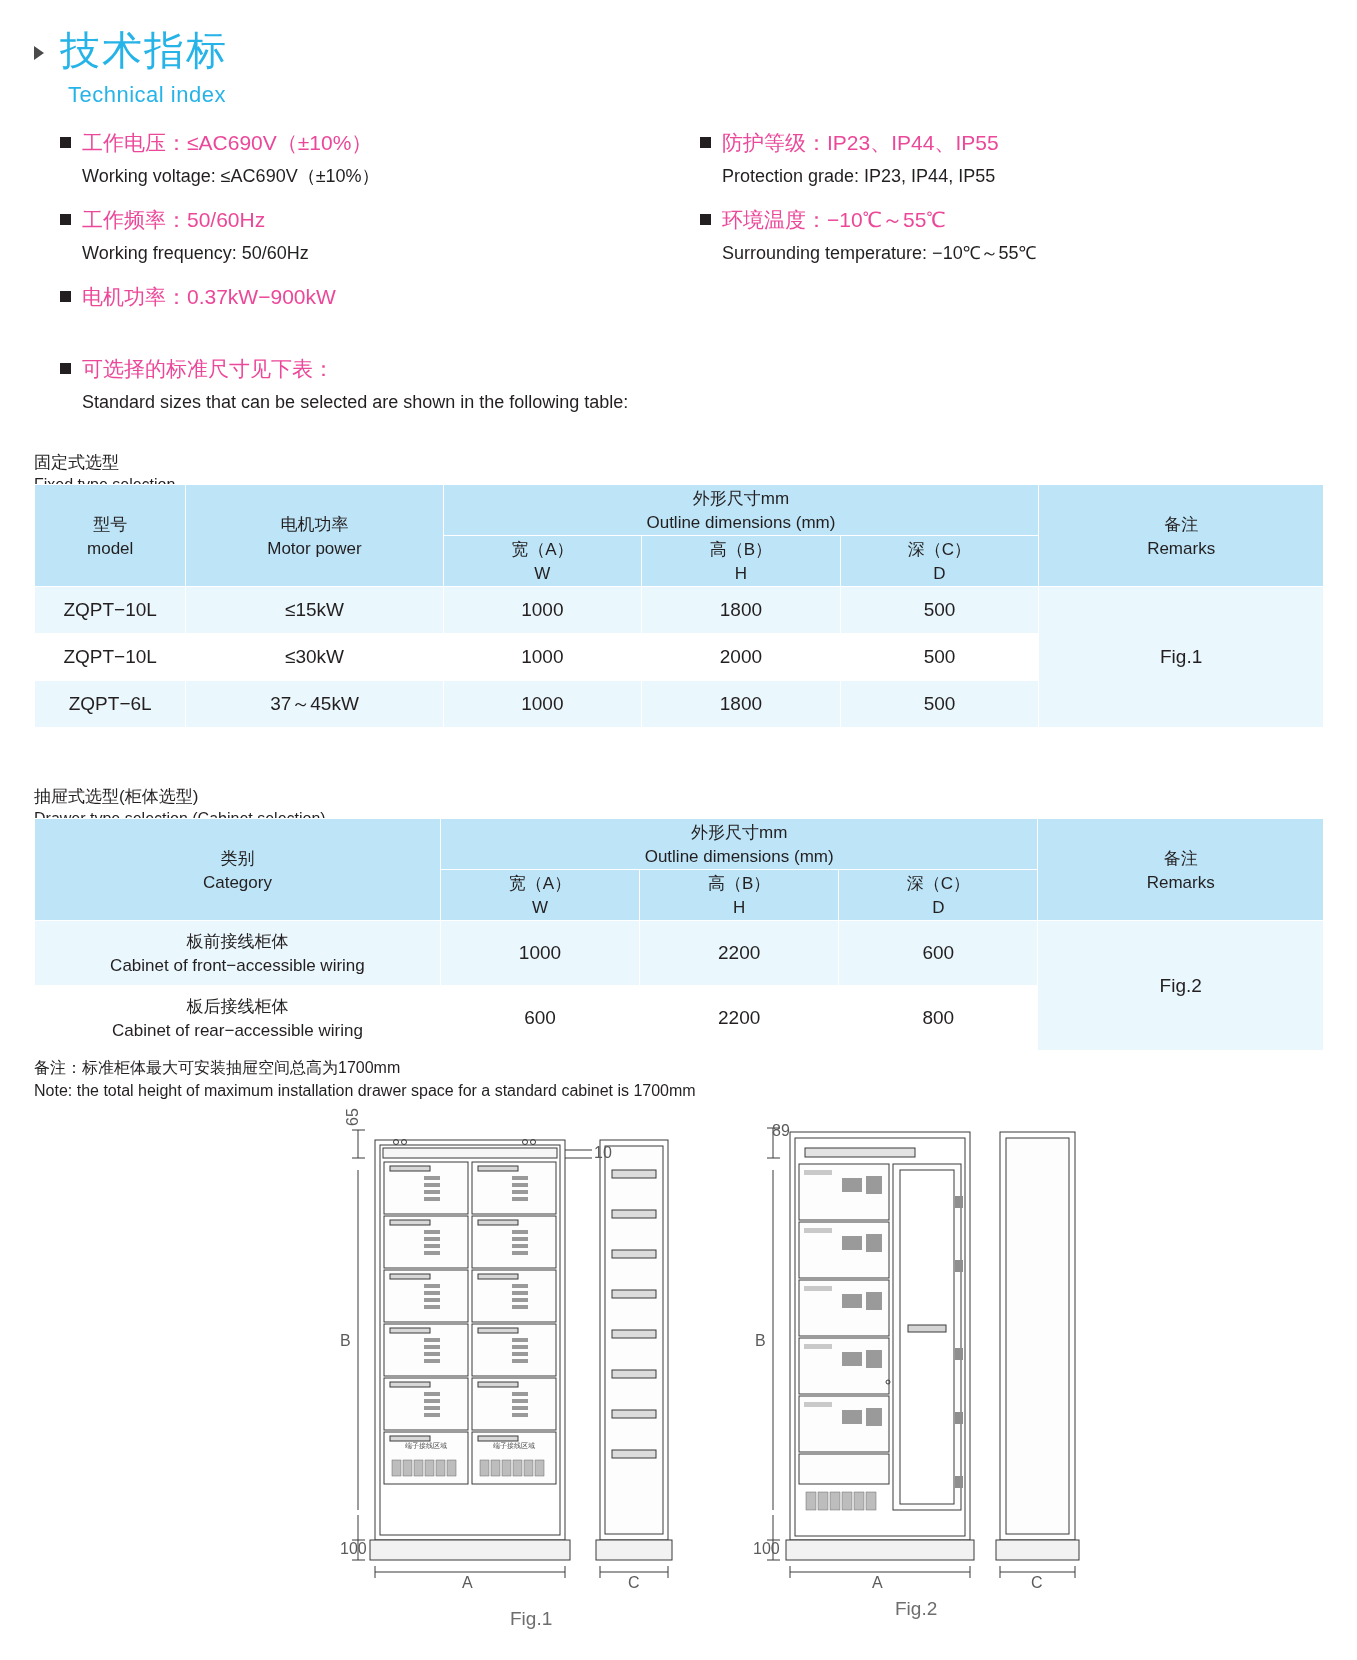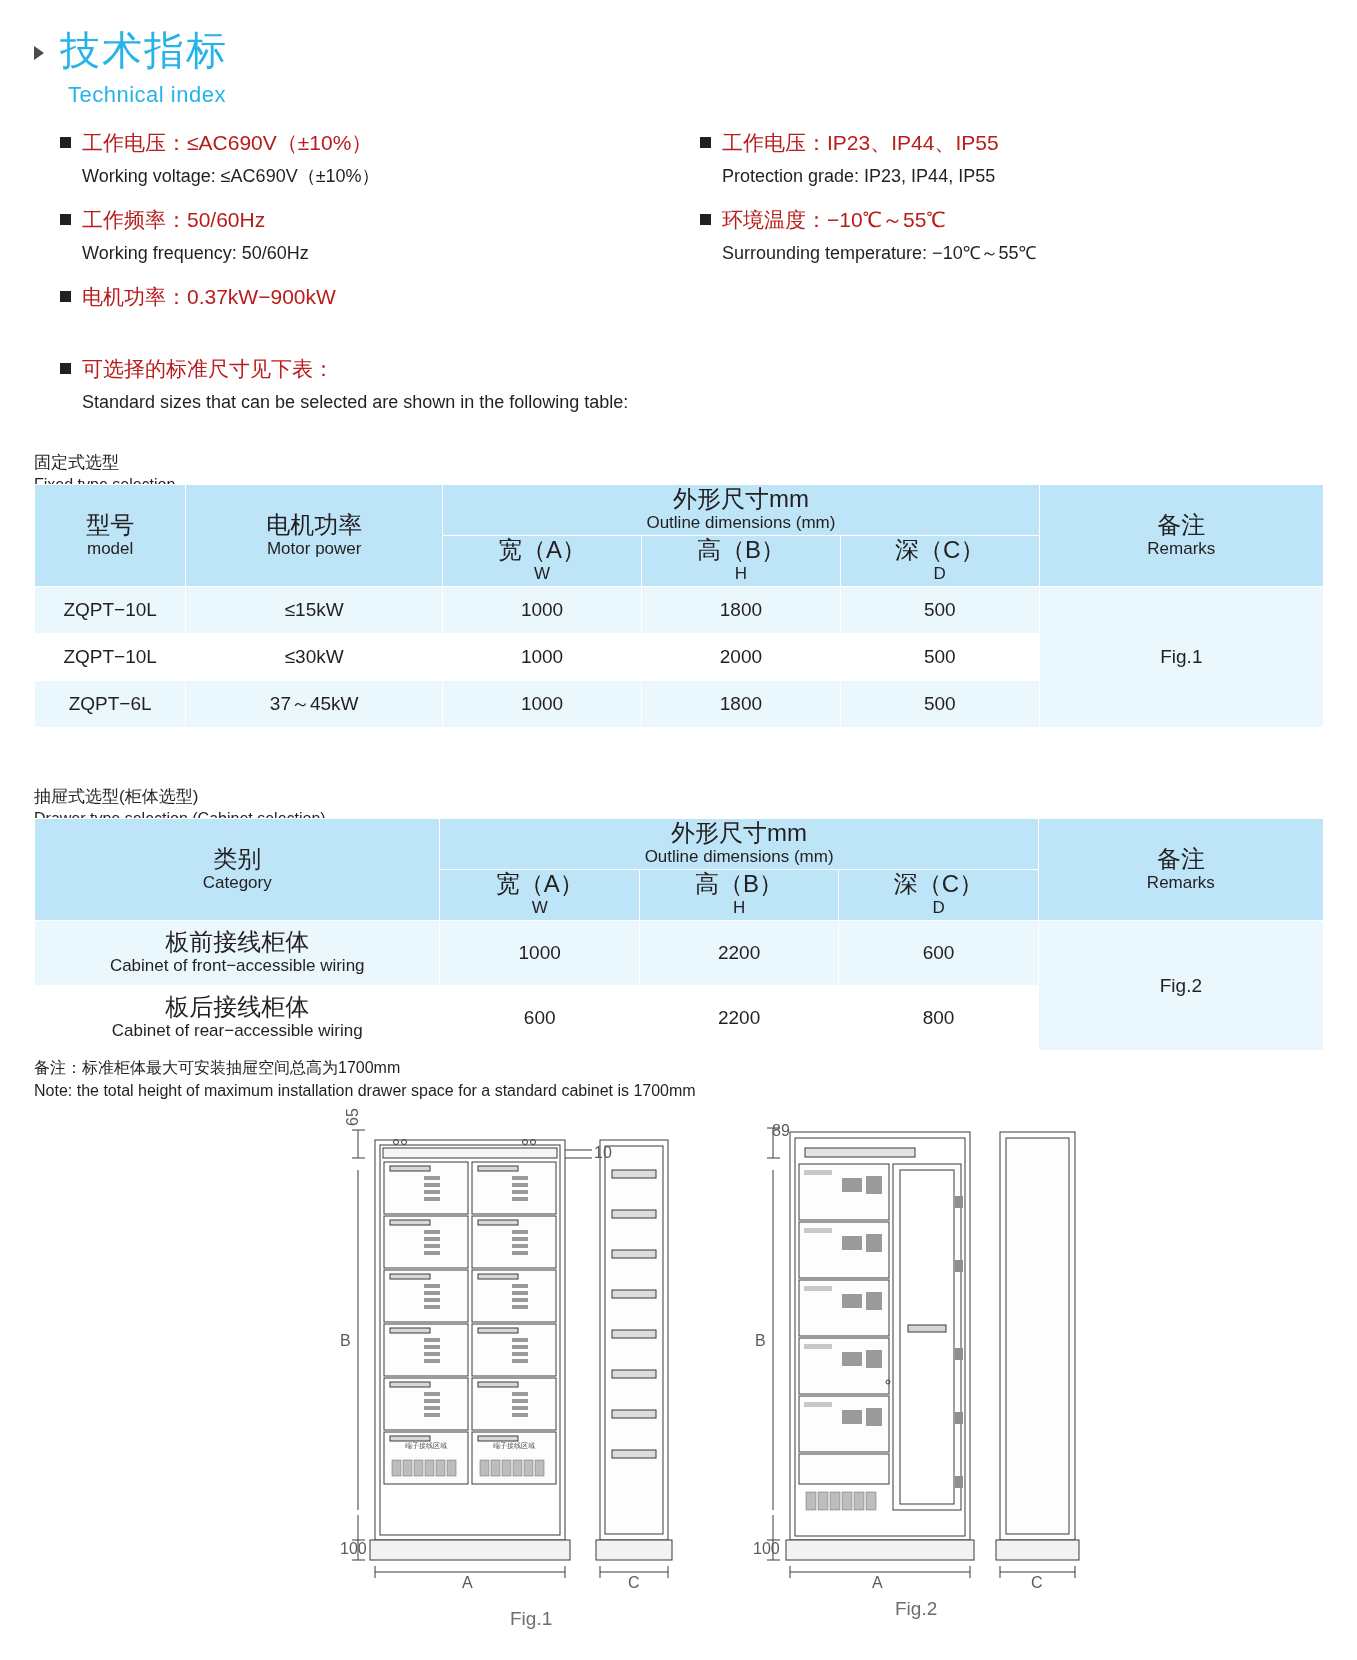--- a/index.html
+++ b/index.html
@@ -71,21 +71,21 @@
   }
   .spec-col-right {
     position: absolute;
     left: 640px;
     top: 0;
     width: 640px;
   }
   .spec-item { margin-bottom: 14px; }
   .spec-cn {
     font-size: 21px;
-    color: #b91c1c;
+    color: #ec4899;
     line-height: 30px;
     display: flex;
     align-items: flex-start;
   }
   .sq {
     display: inline-block;
     width: 11px;
     height: 11px;
     background: #231f20;
     margin-right: 11px;
@@ -127,21 +127,21 @@
   table td, table th {
     border: 1px solid #ffffff;
     text-align: center;
     font-weight: normal;
   }
   .hd {
     background: #bde5f7;
   }
   .bd-odd { background: #eaf7fd; }
   .bd-even { background: #ffffff; }
-  .two-line .cn { font-size: 24px; line-height: 25px; display:block;}
+  .two-line .cn { font-size: 17px; line-height: 25px; display:block;}
   .two-line .en { font-size: 17px; line-height: 23px; display:block;}
 
   .t1 { left: 34px; top: 484px; width: 1290px; }
   .t2 { left: 34px; top: 818px; width: 1290px; }
 
   .note {
     position: absolute;
     left: 34px;
     font-size: 16px;
     line-height: 23px;
@@ -198,21 +198,21 @@
           <span class="sq"></span>
           <span>电机功率：0.37kW−900kW</span>
         </div>
       </div>
     </div>
 
     <div class="spec-col-right">
       <div class="spec-item">
         <div class="spec-cn">
           <span class="sq"></span>
-          <span>工作电压：IP23、IP44、IP55</span>
+          <span>防护等级：IP23、IP44、IP55</span>
         </div>
         <div class="spec-en">Protection grade: IP23, IP44, IP55</div>
       </div>
       <div class="spec-item">
         <div class="spec-cn">
           <span class="sq"></span>
           <span>环境温度：−10℃～55℃</span>
         </div>
         <div class="spec-en">Surrounding temperature: −10℃～55℃</div>
       </div>

